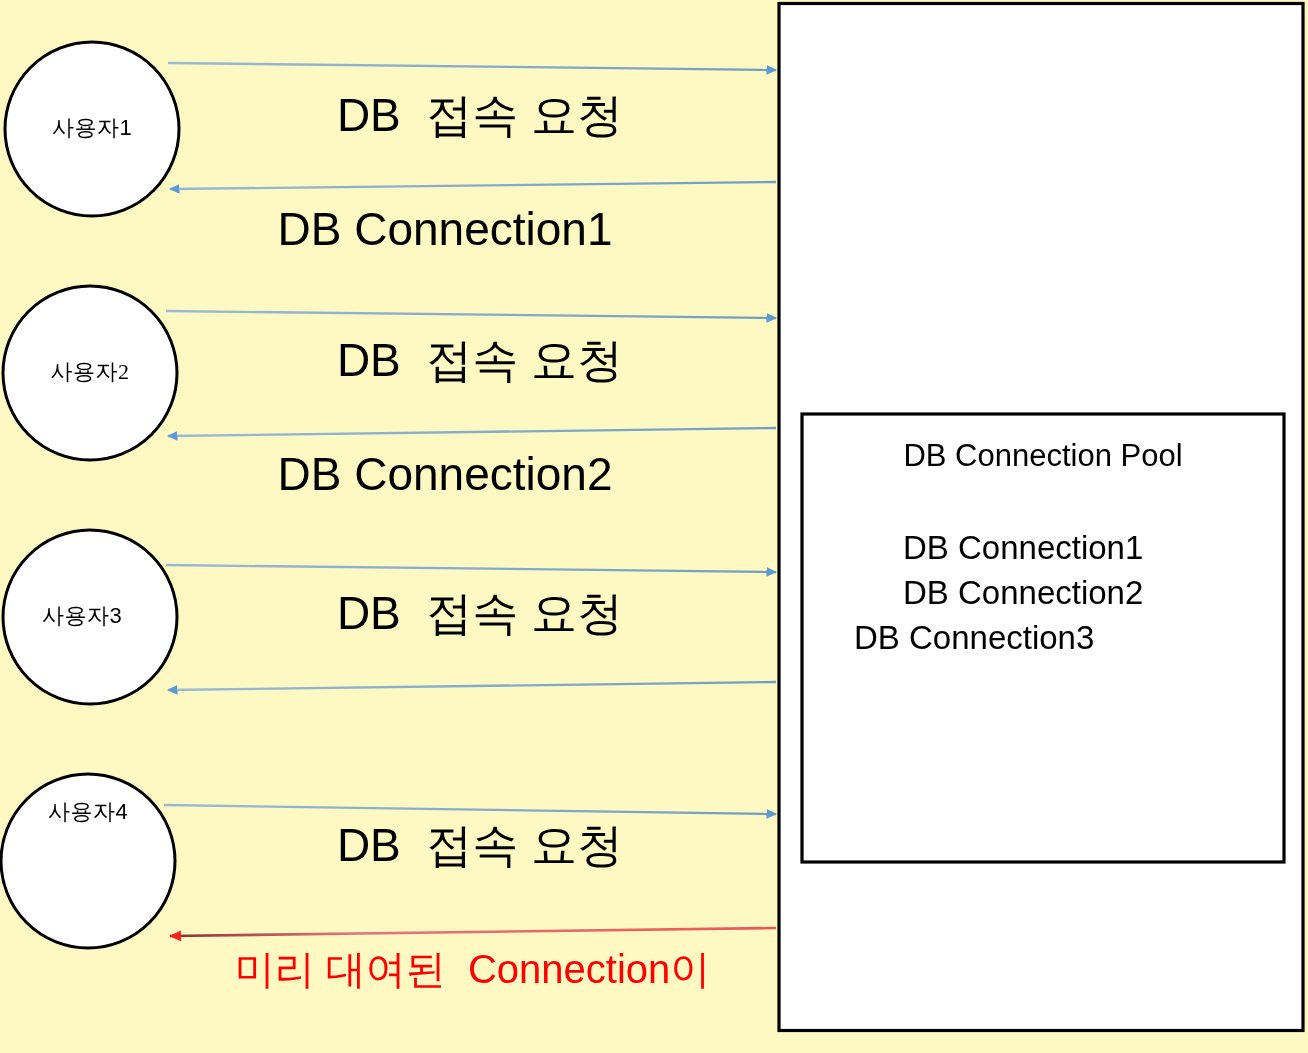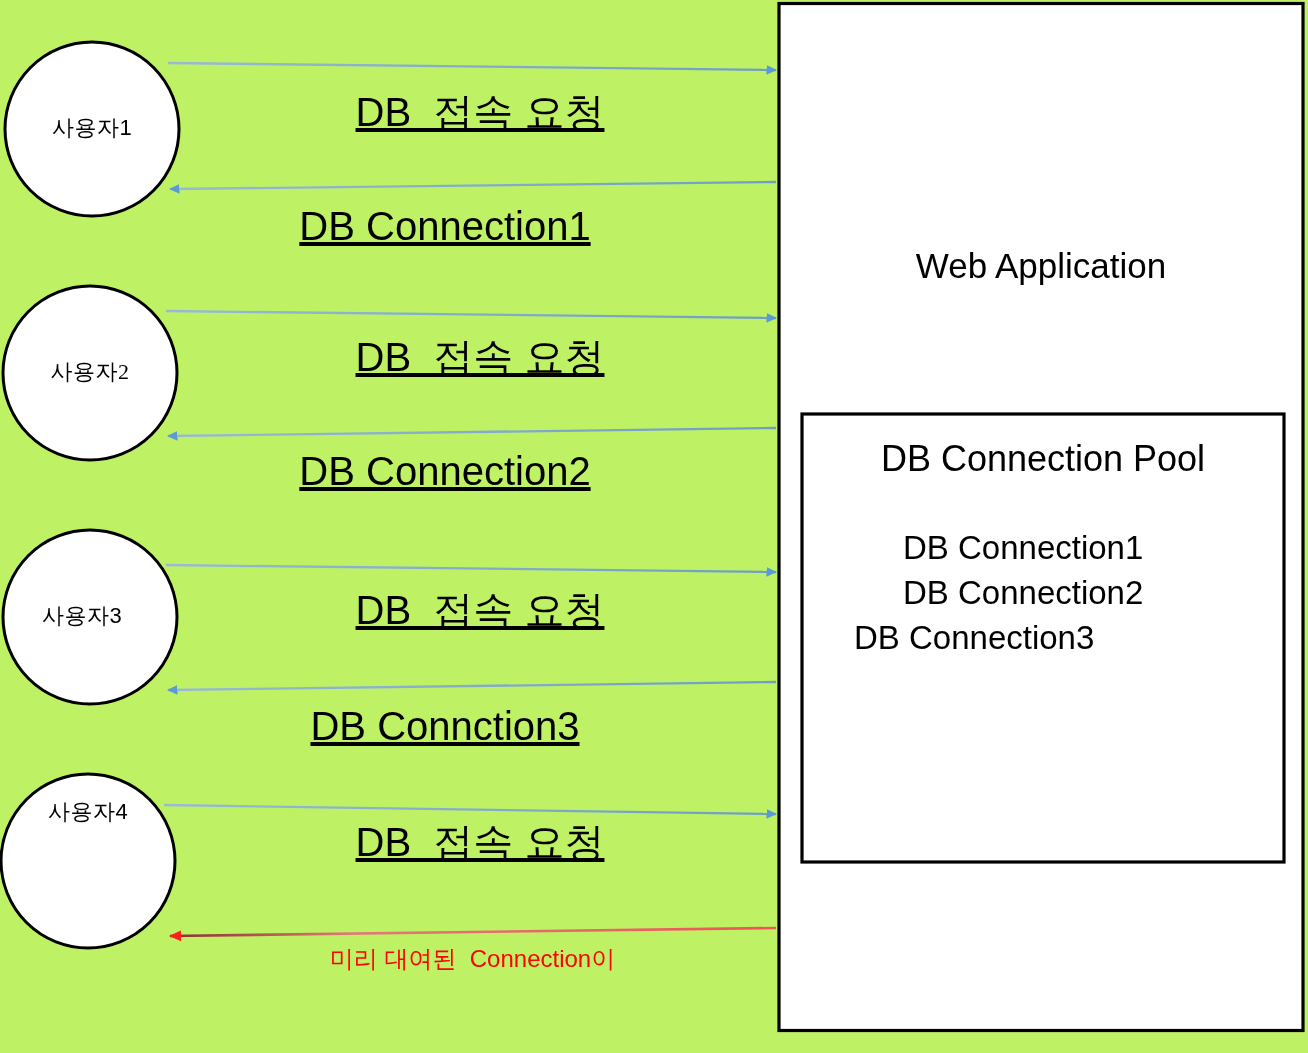--- a/index.html
+++ b/index.html
@@ -7,21 +7,21 @@
     padding: 0;
     background: #ffffff;
   }
   body {
     font-family: "Liberation Sans", sans-serif;
   }
   #canvas {
     position: relative;
     width: 1308px;
     height: 1053px;
-    background: #bef264;
+    background: #fef9c3;
     overflow: hidden;
   }
   #vector-layer {
     position: absolute;
     left: 0;
     top: 0;
     width: 1308px;
     height: 1053px;
   }
   .lbl {
@@ -30,39 +30,38 @@
     color: #000000;
     font-family: "Liberation Sans", sans-serif;
     line-height: 1.05;
   }
   .user-label {
     font-size: 22px;
     text-align: center;
     letter-spacing: 0.5px;
   }
   .flow-label {
-    font-size: 40px;
+    font-size: 46px;
     text-align: center;
     letter-spacing: 0px;
-    text-decoration: underline;
   }
   .wa-title {
     font-size: 35px;
     text-align: center;
   }
   .pool-title {
-    font-size: 36px;
+    font-size: 31px;
     text-align: center;
   }
   .pool-item {
     font-size: 33px;
     text-align: left;
   }
   .wait-note {
-    font-size: 24px;
+    font-size: 40px;
     color: #ff0000;
     text-align: center;
     line-height: 1.28;
   }
 </style>
 </head>
 <body>
 
 <div id="canvas">
 
@@ -120,23 +119,21 @@
   <div class="lbl user-label" style="left:12px; top:604px; width:140px;">사용자3</div>
   <div class="lbl user-label" style="left:18px; top:800px; width:140px;">사용자4</div>
 
   <div class="lbl flow-label" style="left:180px; top:91px; width:600px;">DB  접속 요청</div>
   <div class="lbl flow-label" style="left:180px; top:336px; width:600px;">DB  접속 요청</div>
   <div class="lbl flow-label" style="left:180px; top:589px; width:600px;">DB  접속 요청</div>
   <div class="lbl flow-label" style="left:180px; top:821px; width:600px;">DB  접속 요청</div>
 
   <div class="lbl flow-label" style="left:155px; top:205px; width:580px;">DB Connection1</div>
   <div class="lbl flow-label" style="left:155px; top:450px; width:580px;">DB Connection2</div>
-  <div class="lbl flow-label" style="left:155px; top:705px; width:580px;">DB Connction3</div>
 
-  <div class="lbl wa-title" style="left:800px; top:248px; width:482px;">Web Application</div>
 
   <div class="lbl pool-title" style="left:802px; top:440px; width:482px;">DB Connection Pool</div>
 
   <div class="lbl pool-item" style="left:903px; top:531px; width:400px;">DB Connection1</div>
   <div class="lbl pool-item" style="left:903px; top:576px; width:400px;">DB Connection2</div>
   <div class="lbl pool-item" style="left:854px; top:621px; width:400px;">DB Connection3</div>
 
   <div class="lbl wait-note" style="left:160px; top:944px; width:625px;">미리 대여된  Connection이</div>
 
 </div>

